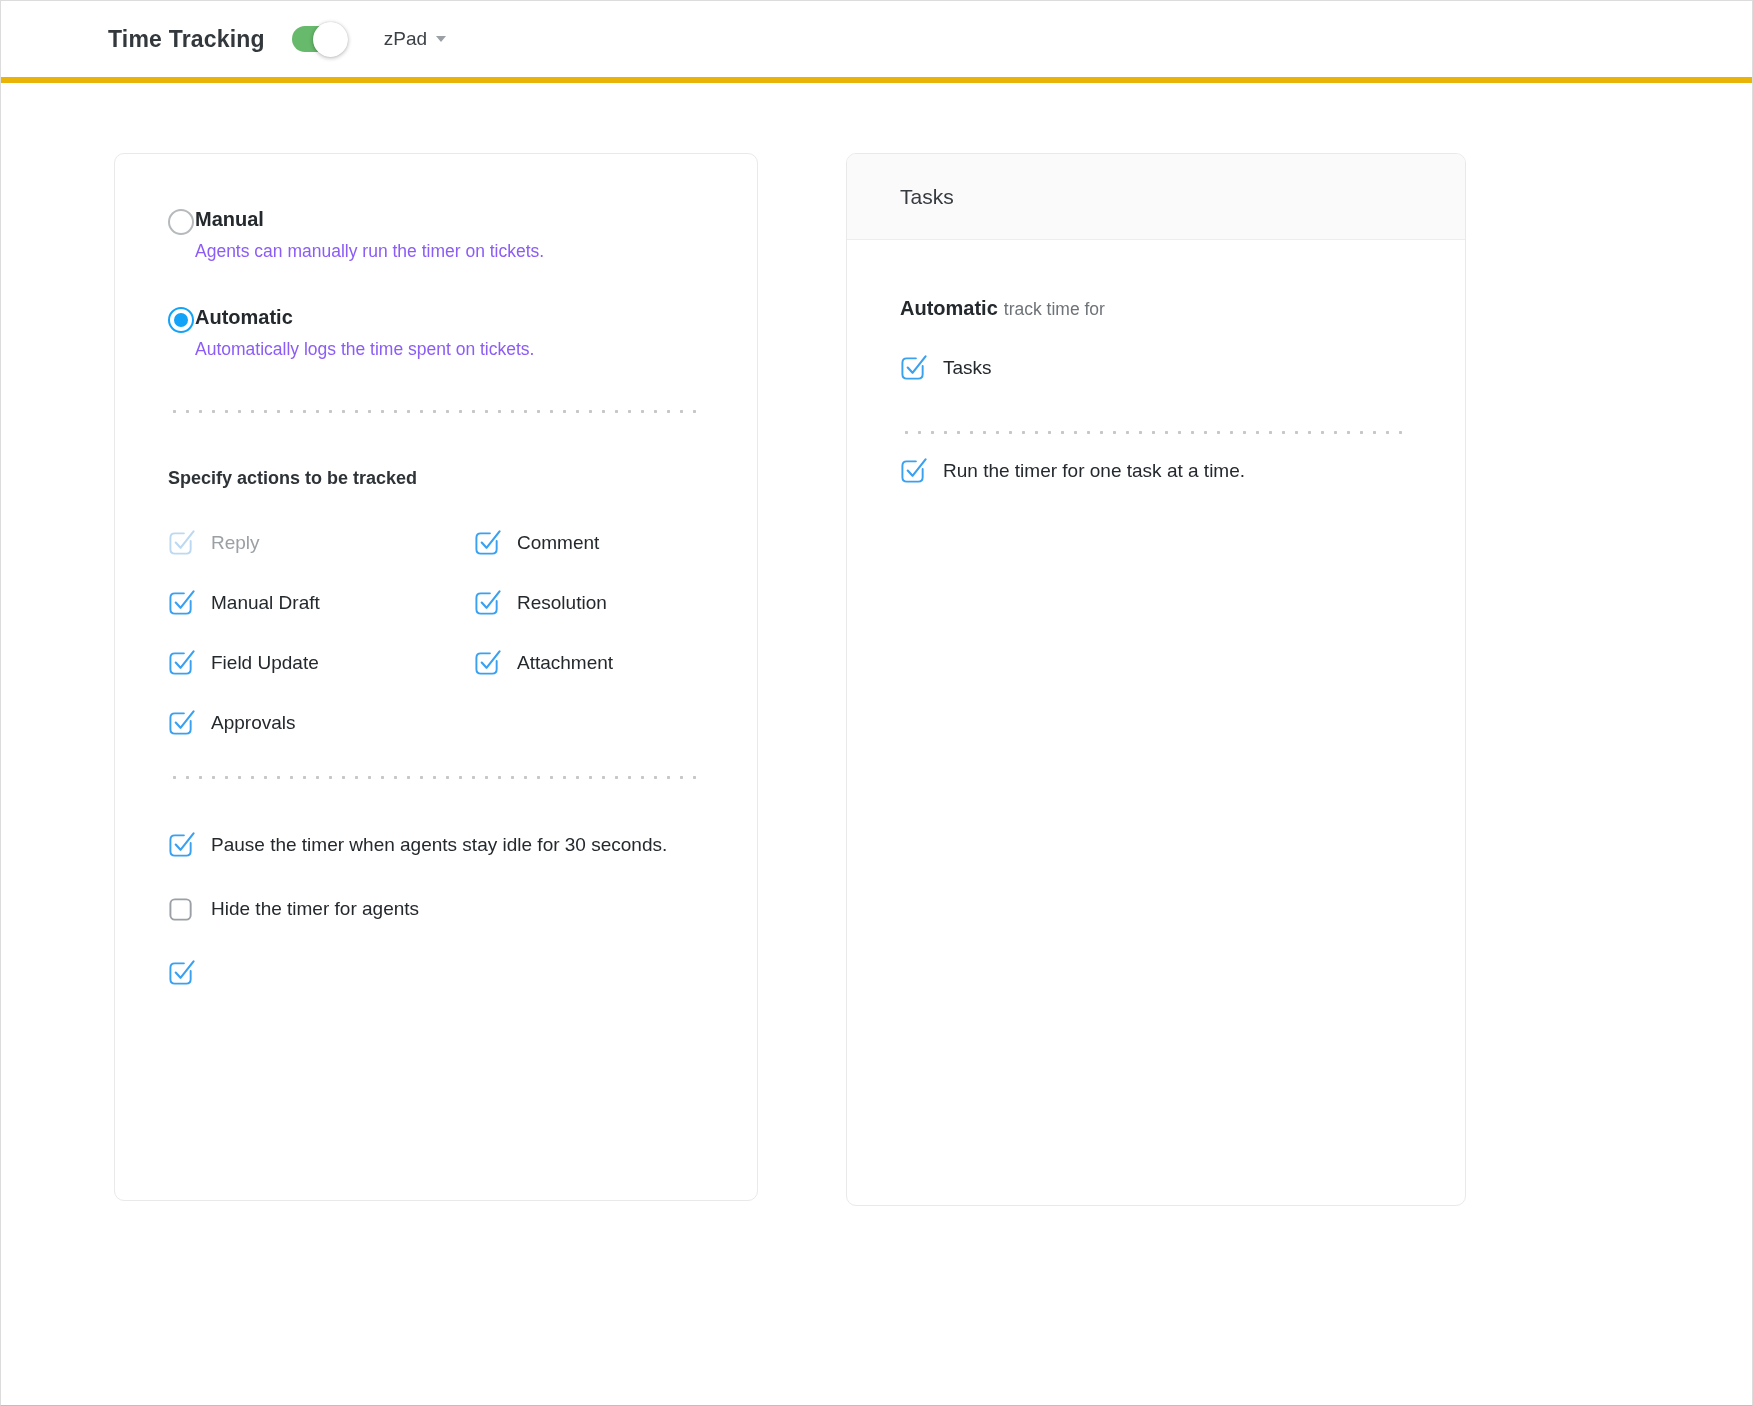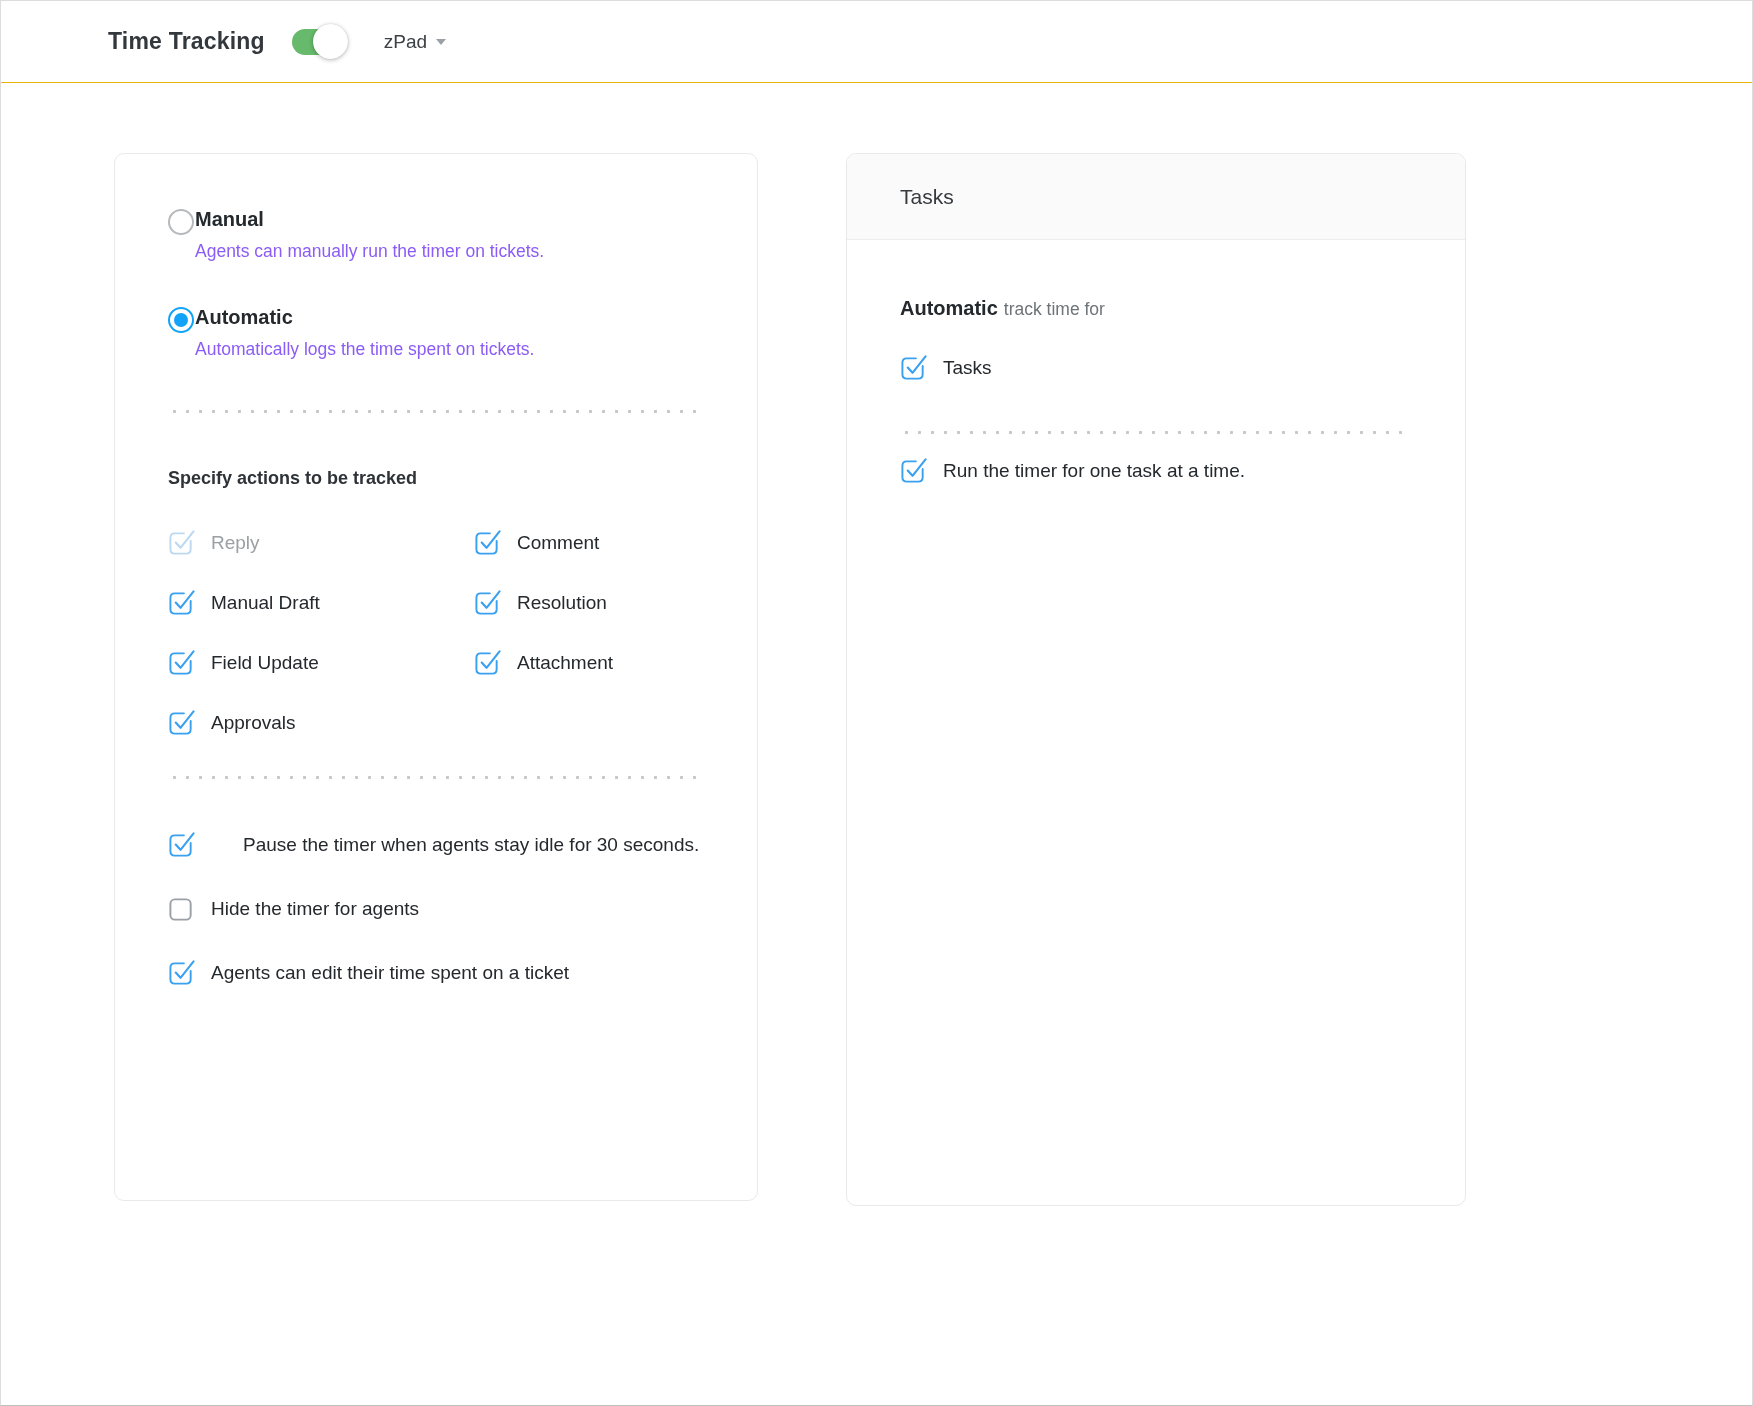--- a/index.html
+++ b/index.html
@@ -18,21 +18,21 @@
     background: #fff;
     overflow: hidden;
   }
 
   
   .topbar {
     height: 82px;
     display: flex;
     align-items: center;
     padding-left: 107px;
-    border-bottom: 1px solid #eab308;
+    border-bottom: 6px solid #eab308;
     background: #fff;
   }
   .page-title {
     font-size: 23px;
     font-weight: bold;
     color: #33383d;
     letter-spacing: 0.2px;
   }
   .toggle {
     position: relative;
@@ -162,21 +162,21 @@
   .check-item.disabled .cb-label { color: #9ba0a5; }
 
   .actions-grid {
     margin-top: 40px;
     display: grid;
     grid-template-columns: 306px auto;
     row-gap: 33px;
   }
 
   .options-list .check-item { margin-top: 36px; }
-  .options-list .check-item.first { margin-top: 52px; gap: 32px; }
+  .options-list .check-item.first { margin-top: 52px; }
   .options-list .cb-label { max-width: 470px; line-height: 29px; margin-top: -1px; }
 
   
   .tasks .card-body { padding: 57px 55px 60px 53px; }
   .manual-heading { font-size: 20px; color: #6e7378; }
   .manual-heading b { font-size: 20px; font-weight: bold; color: #24292e; margin-right: 6px; }
   .manual-heading span.rest { font-size: 17.5px; }
   .tasks .check-item.tasks-cb { margin-top: 34px; }
   .tasks .check-item.run-cb   { margin-top: 23px; }
 </style>
@@ -327,21 +327,20 @@
           </div>
 
           <div class="check-item checked">
             <span class="cb">
               <svg class="checked-icon" width="27" height="27" viewBox="0 0 28 28" fill="none">
                   <path d="M16.5 4.5 H7 Q2.5 4.5 2.5 9 V21 Q2.5 25.5 7 25.5 H19 Q23.5 25.5 23.5 21 V12.5" stroke-width="2" stroke-linecap="round" fill="none"></path>
                   <path d="M8 14 L13 19.5 L26.5 2.5" stroke-width="2.2" stroke-linecap="round" stroke-linejoin="round" fill="none"></path>
                 </svg>
 
             </span>
-            <span class="cb-label">Agents can edit their time spent on a ticket</span>
           </div>
         </div>
 
       </div>
     </div>
 
     <div class="card tasks">
       <div class="card-header">Tasks</div>
       <div class="card-body">
 

